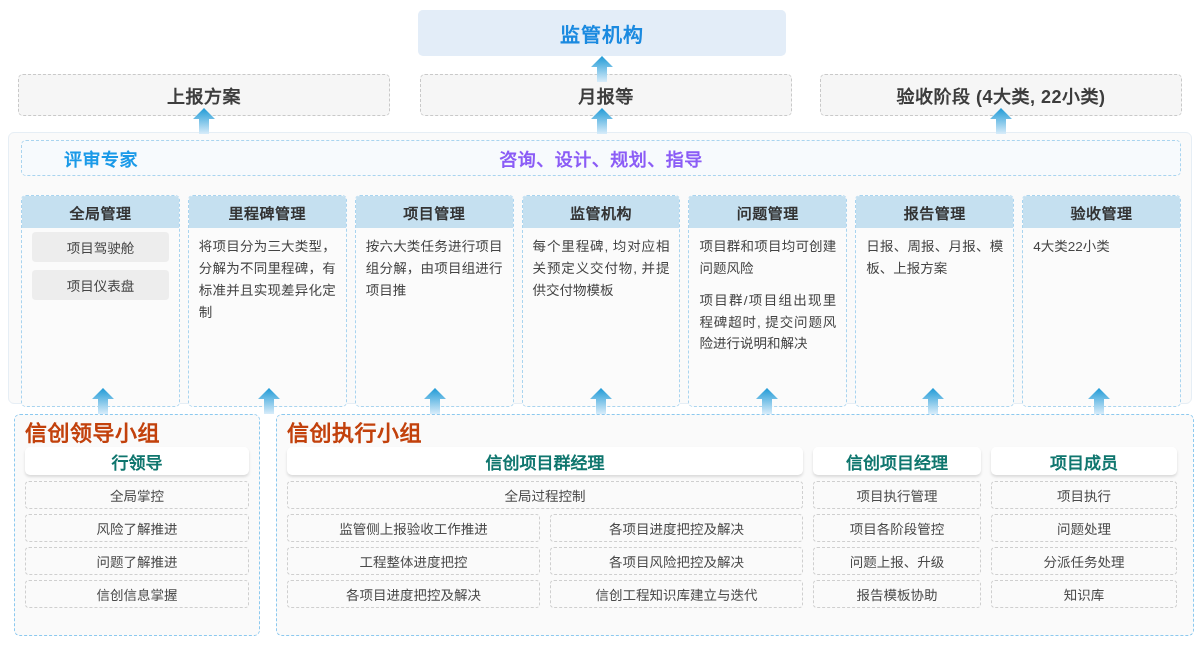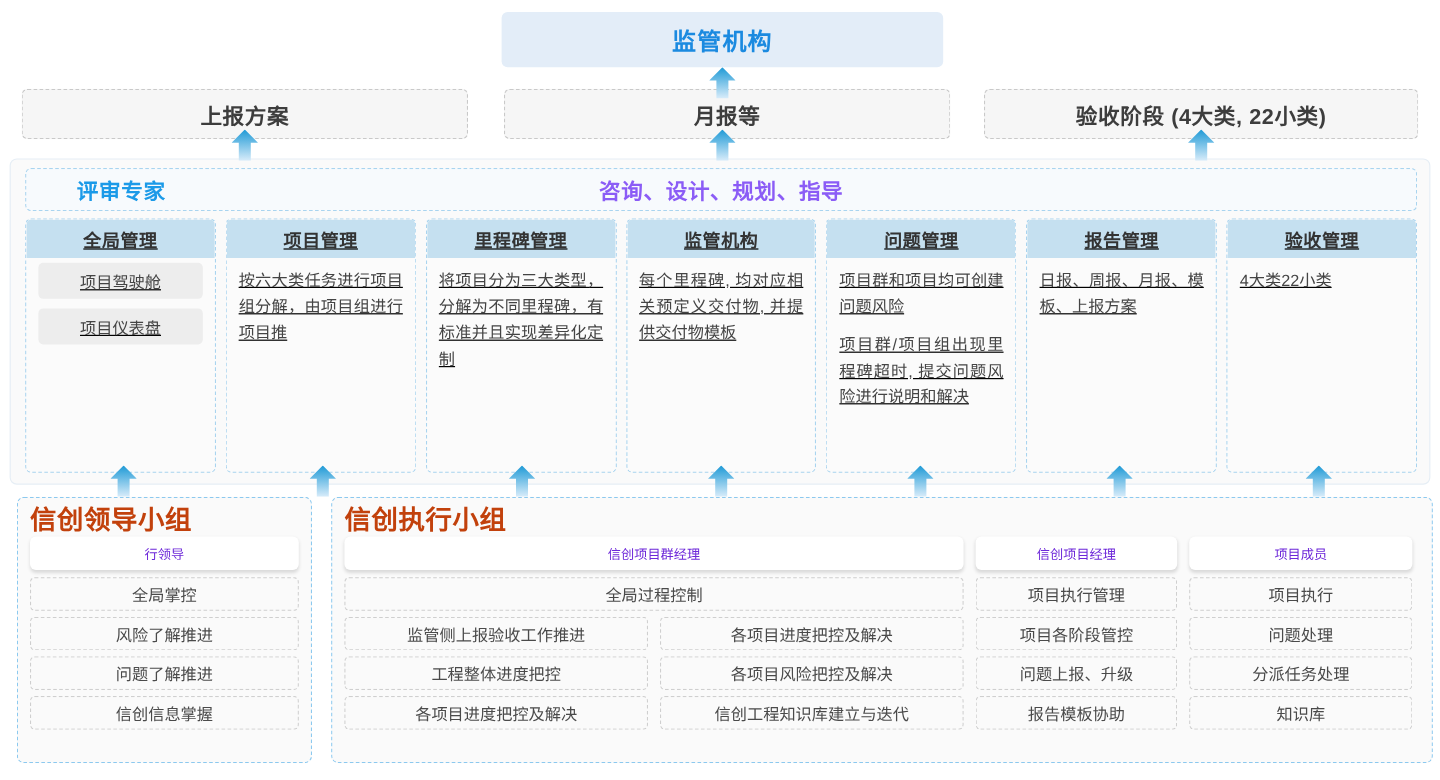--- a/index.html
+++ b/index.html
@@ -80,25 +80,24 @@
   .mid-header .center-title {
     position: absolute; left: 0; right: 0; top: 50%;
     transform: translateY(-50%);
     text-align: center;
     color: #8b5cf6; font-size: 18px; font-weight: bold;
     letter-spacing: .5px;
   }
 
   .cap-row {
     position: absolute;
-    left: 12px; top: 49px;
+    left: 12px; top: 62px;
     width: 1160px; height: 212px;
     display: flex;
     gap: 8px;
-    text-decoration: underline;
   }
   .cap-col {
     flex: 1 1 0;
     border: 1px dashed #a9d4ef;
     border-radius: 5px;
     background: #fbfbfb;
     display: flex; flex-direction: column;
     overflow: hidden;
   }
   .cap-head {
@@ -155,21 +154,21 @@
     font-size: 22px; font-weight: bold;
     text-align: left;
     letter-spacing: .5px;
     height: 26px; line-height: 26px;
   }
   .role-head {
     background: #ffffff;
     border-radius: 5px;
     height: 28px;
     display: flex; align-items: center; justify-content: center;
-    font-size: 11px; font-weight: normal; color: #6d28d9;
+    font-size: 17px; font-weight: bold; color: #0f766e;
     box-shadow: 0 2px 3px rgba(0,0,0,.13);
     margin-bottom: 6px;
   }
   .role-item {
     border: 1px dashed #cfcfcf;
     border-radius: 4px;
     background: #fafafa;
     height: 28px;
     display: flex; align-items: center; justify-content: center;
     font-size: 13.5px; color: #4a4a4a;
@@ -261,30 +260,30 @@
 
       <div class="cap-col">
         <div class="cap-head">全局管理</div>
         <div class="cap-body chips">
           <div class="chip">项目驾驶舱</div>
           <div class="chip">项目仪表盘</div>
         </div>
       </div>
 
       <div class="cap-col">
+        <div class="cap-head">里程碑管理</div>
+        <div class="cap-body">
+          <div class="cap-text">将项目分为三大类型，分解为不同里程碑，有标准并且实现差异化定制</div>
+        </div>
+      </div>
+
+      <div class="cap-col">
         <div class="cap-head">项目管理</div>
         <div class="cap-body">
           <div class="cap-text">按六大类任务进行项目组分解，由项目组进行项目推</div>
-        </div>
-      </div>
-
-      <div class="cap-col">
-        <div class="cap-head">里程碑管理</div>
-        <div class="cap-body">
-          <div class="cap-text">将项目分为三大类型，分解为不同里程碑，有标准并且实现差异化定制</div>
         </div>
       </div>
 
       <div class="cap-col">
         <div class="cap-head">监管机构</div>
         <div class="cap-body">
           <div class="cap-text">每个里程碑, 均对应相关预定义交付物, 并提供交付物模板</div>
         </div>
       </div>
 

